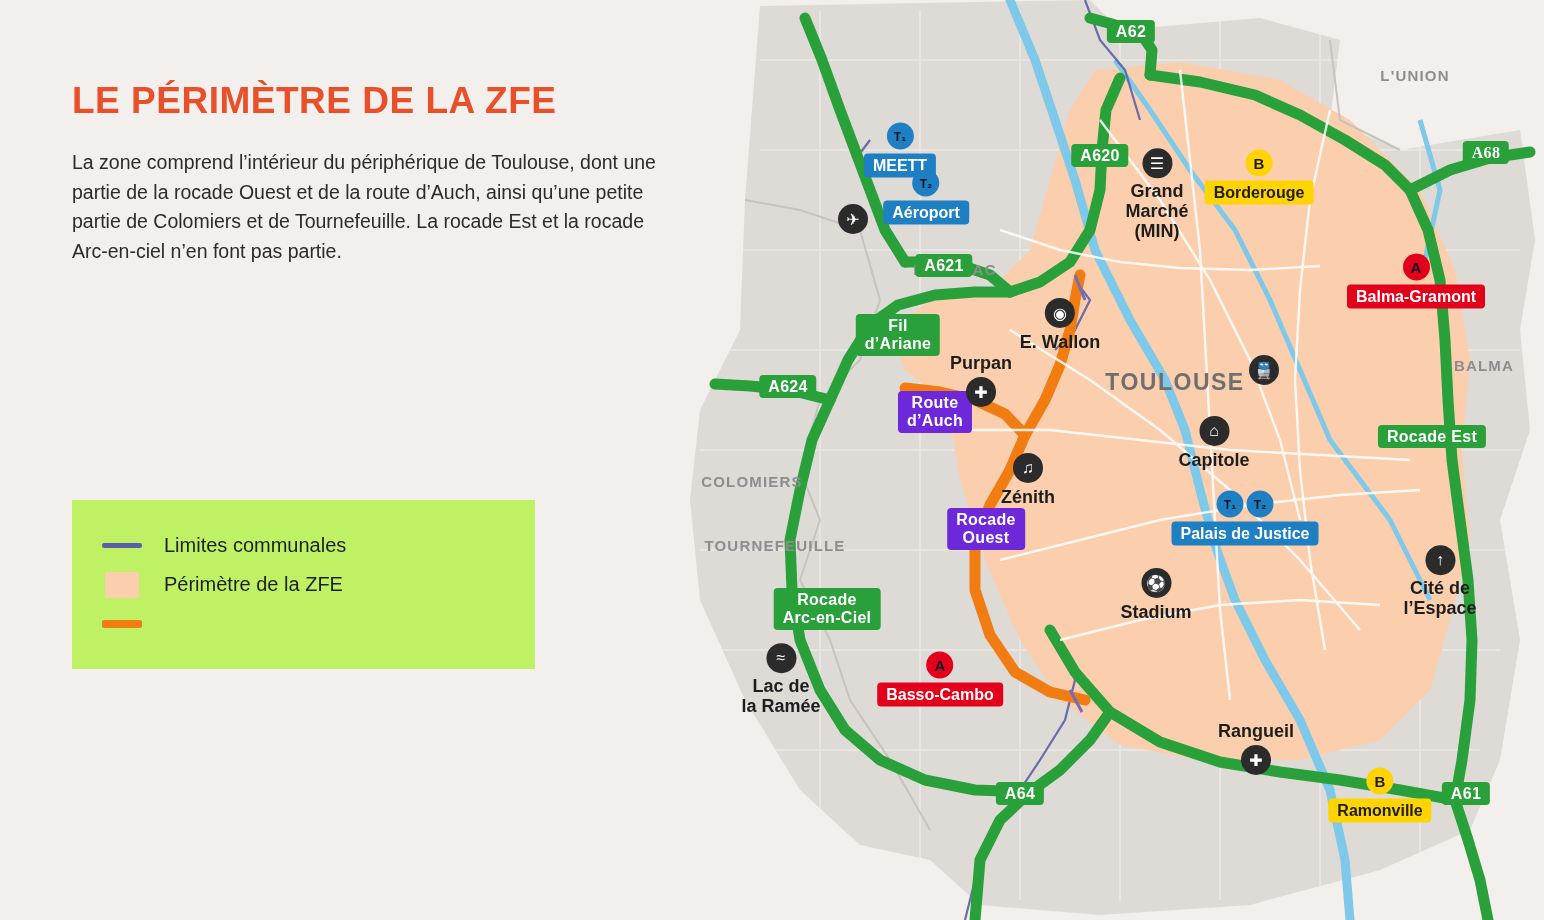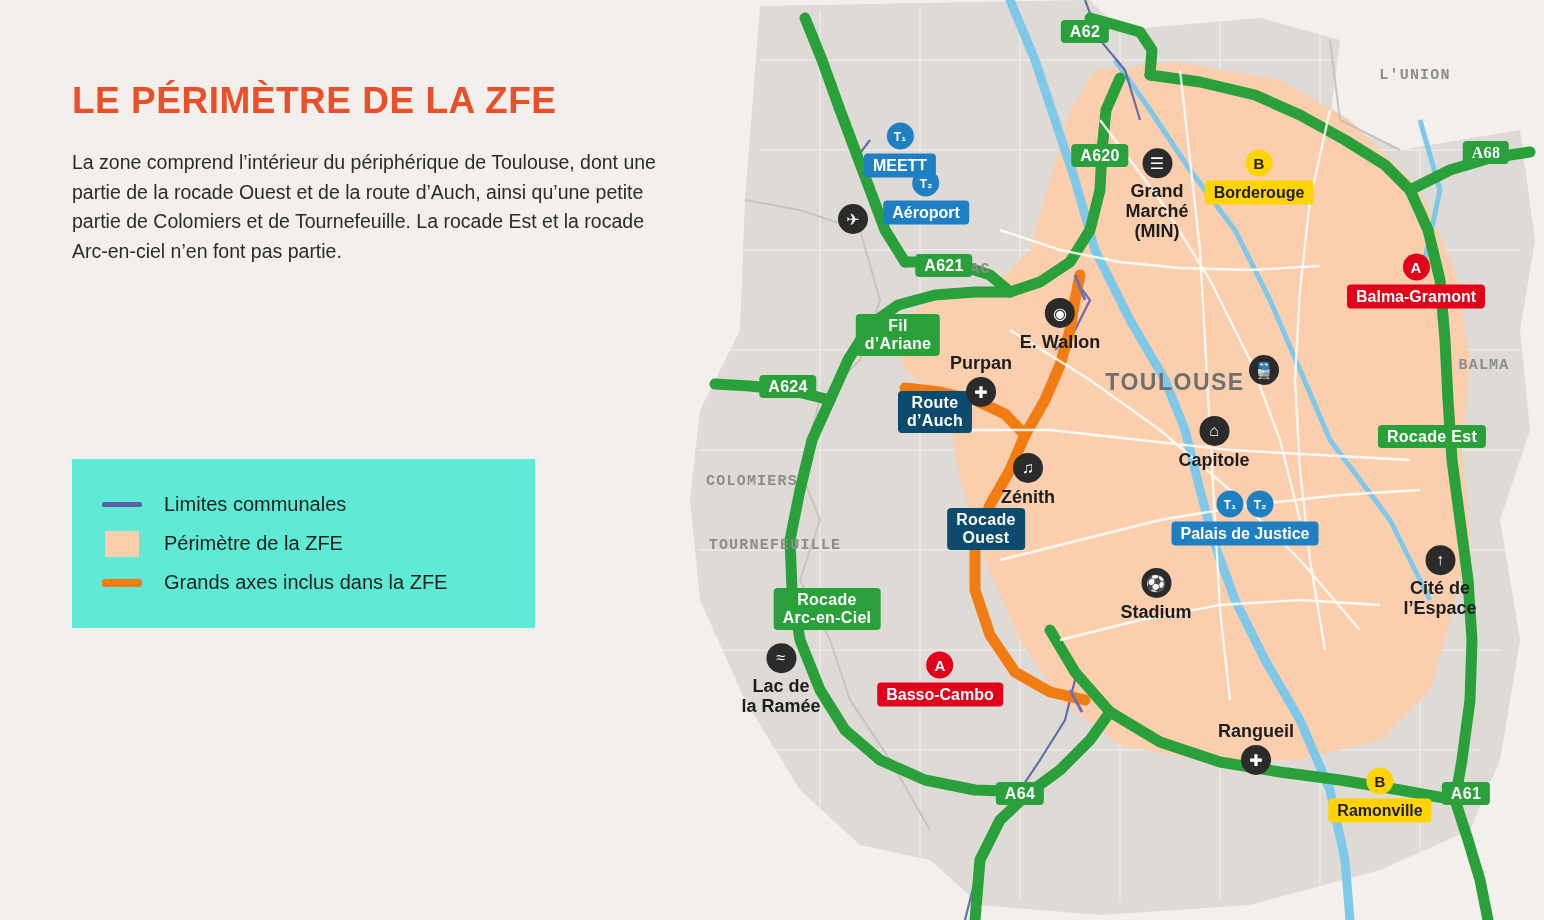--- a/index.html
+++ b/index.html
@@ -26,50 +26,50 @@
   .panel p{
     margin:0;
     font-size:19.5px;
     line-height:1.52;
     color:#2b2b2b;
     max-width:590px;
   }
 
   
   .legend{
-    position:absolute;left:72px;top:459px;
+    position:absolute;left:72px;top:500px;
     width:463px;
-    background:#5eead4;
+    background:#bef264;
     padding:26px 0 26px 0;
   }
   .legend-row{display:flex;align-items:center;height:39px;padding-left:28px;}
   .legend-swatch{width:44px;margin-right:20px;display:flex;align-items:center;justify-content:center;}
   .sw-line{width:40px;height:5px;border-radius:2px;background:#5b5fa8;}
   .sw-box{width:34px;height:26px;background:#fbcfae;}
   .sw-green{width:40px;height:8px;border-radius:2px;background:#29a03a;}
   .sw-orange{width:40px;height:8px;border-radius:2px;background:#f07c12;}
   .legend-label{font-size:20px;color:#1f1f1f;}
 
   
   .lbl{position:absolute;transform:translate(-50%,-50%);white-space:nowrap;pointer-events:none;}
   .city-major{font-size:23px;font-weight:bold;color:#6f6f6f;letter-spacing:1.5px;}
-  .commune{font-size:15px;font-weight:bold;color:#8d8d8d;letter-spacing:1.2px;font-family:Liberation Mono, monospace;}
+  .commune{font-size:15px;font-weight:bold;color:#8d8d8d;letter-spacing:1.2px;}
   .poi{font-size:18px;font-weight:bold;color:#1d1d1d;text-align:center;line-height:1.12;}
   .poi.two{line-height:1.1;}
   .road-badge{
     font-size:16px;font-weight:bold;color:#ffffff;background:#29a03a;
     border-radius:4px;padding:3px 9px;letter-spacing:.3px;
   }
-  .road-badge.orange{background:#0c4a6e;}
+  .road-badge.orange{background:#6d28d9;}
   .metro-a{background:#e2001a;color:#fff;font-size:16px;font-weight:bold;border-radius:4px;padding:3px 9px;}
   .metro-b{background:#ffd400;color:#1d1d1d;font-size:16px;font-weight:bold;border-radius:4px;padding:3px 9px;}
   .tram{background:#1e7fc2;color:#fff;font-size:16px;font-weight:bold;border-radius:4px;padding:3px 9px;}
   .circ{
     width:27px;height:27px;border-radius:50%;display:flex;align-items:center;justify-content:center;
-    font-size:15px;font-weight:bold;color:#ffffff;
+    font-size:15px;font-weight:bold;color:#0f172a;
   }
   .circ.red{background:#e2001a;}
   .circ.yellow{background:#ffd400;color:#1d1d1d;}
   .circ.blue{background:#1e7fc2;font-size:12px;}
   .poi-icon{
     width:30px;height:30px;border-radius:50%;background:#2b2b2b;color:#fff;
     display:flex;align-items:center;justify-content:center;font-size:16px;
   }
   .stack{display:flex;flex-direction:column;align-items:center;gap:4px;}
   .rowstack{display:flex;align-items:center;gap:3px;}
@@ -203,33 +203,32 @@
     <div class="legend-row">
       <span class="legend-swatch">
           <span class="sw-box"></span>
         </span>
       <span class="legend-label">Périmètre de la ZFE</span>
     </div>
     <div class="legend-row">
       <span class="legend-swatch">
           <span class="sw-orange"></span>
         </span>
-      <span class="legend-label">Grands axes inclus dans la ZFE</span>
     </div>
   </div>
 
   <div class="lbl city-major" style="left:1175px;top:382px;">TOULOUSE</div>
 
   <div class="lbl commune" style="left:1415px;top:75px;">L'UNION</div>
   <div class="lbl commune" style="left:955px;top:237px;margin-top:32px;">BLAGNAC</div>
   <div class="lbl commune" style="left:1484px;top:365px;">BALMA</div>
   <div class="lbl commune" style="left:752px;top:481px;">COLOMIERS</div>
   <div class="lbl commune" style="left:775px;top:545px;">TOURNEFEUILLE</div>
 
-  <div class="lbl" style="left:1085px;top:32px;"><span class="road-badge">A62</span></div>
+  <div class="lbl" style="left:1131px;top:32px;"><span class="road-badge">A62</span></div>
   <div class="lbl" style="left:1486px;top:153px;font-family:Liberation Serif, serif;"><span class="road-badge">A68</span></div>
   <div class="lbl" style="left:1100px;top:156px;"><span class="road-badge">A620</span></div>
   <div class="lbl" style="left:911px;top:266px;margin-left:33px;"><span class="road-badge">A621</span></div>
   <div class="lbl" style="left:788px;top:387px;"><span class="road-badge">A624</span></div>
   <div class="lbl" style="left:1432px;top:437px;"><span class="road-badge">Rocade Est</span></div>
   <div class="lbl" style="left:1020px;top:794px;"><span class="road-badge">A64</span></div>
   <div class="lbl" style="left:1466px;top:794px;"><span class="road-badge">A61</span></div>
   <div class="lbl" style="left:935px;top:412px;"><span class="road-badge orange" style="white-space:pre-line;display:inline-block;text-align:center;line-height:1.12;">Route
 d’Auch</span></div>
   <div class="lbl" style="left:986px;top:529px;"><span class="road-badge orange" style="white-space:pre-line;display:inline-block;text-align:center;line-height:1.12;">Rocade

